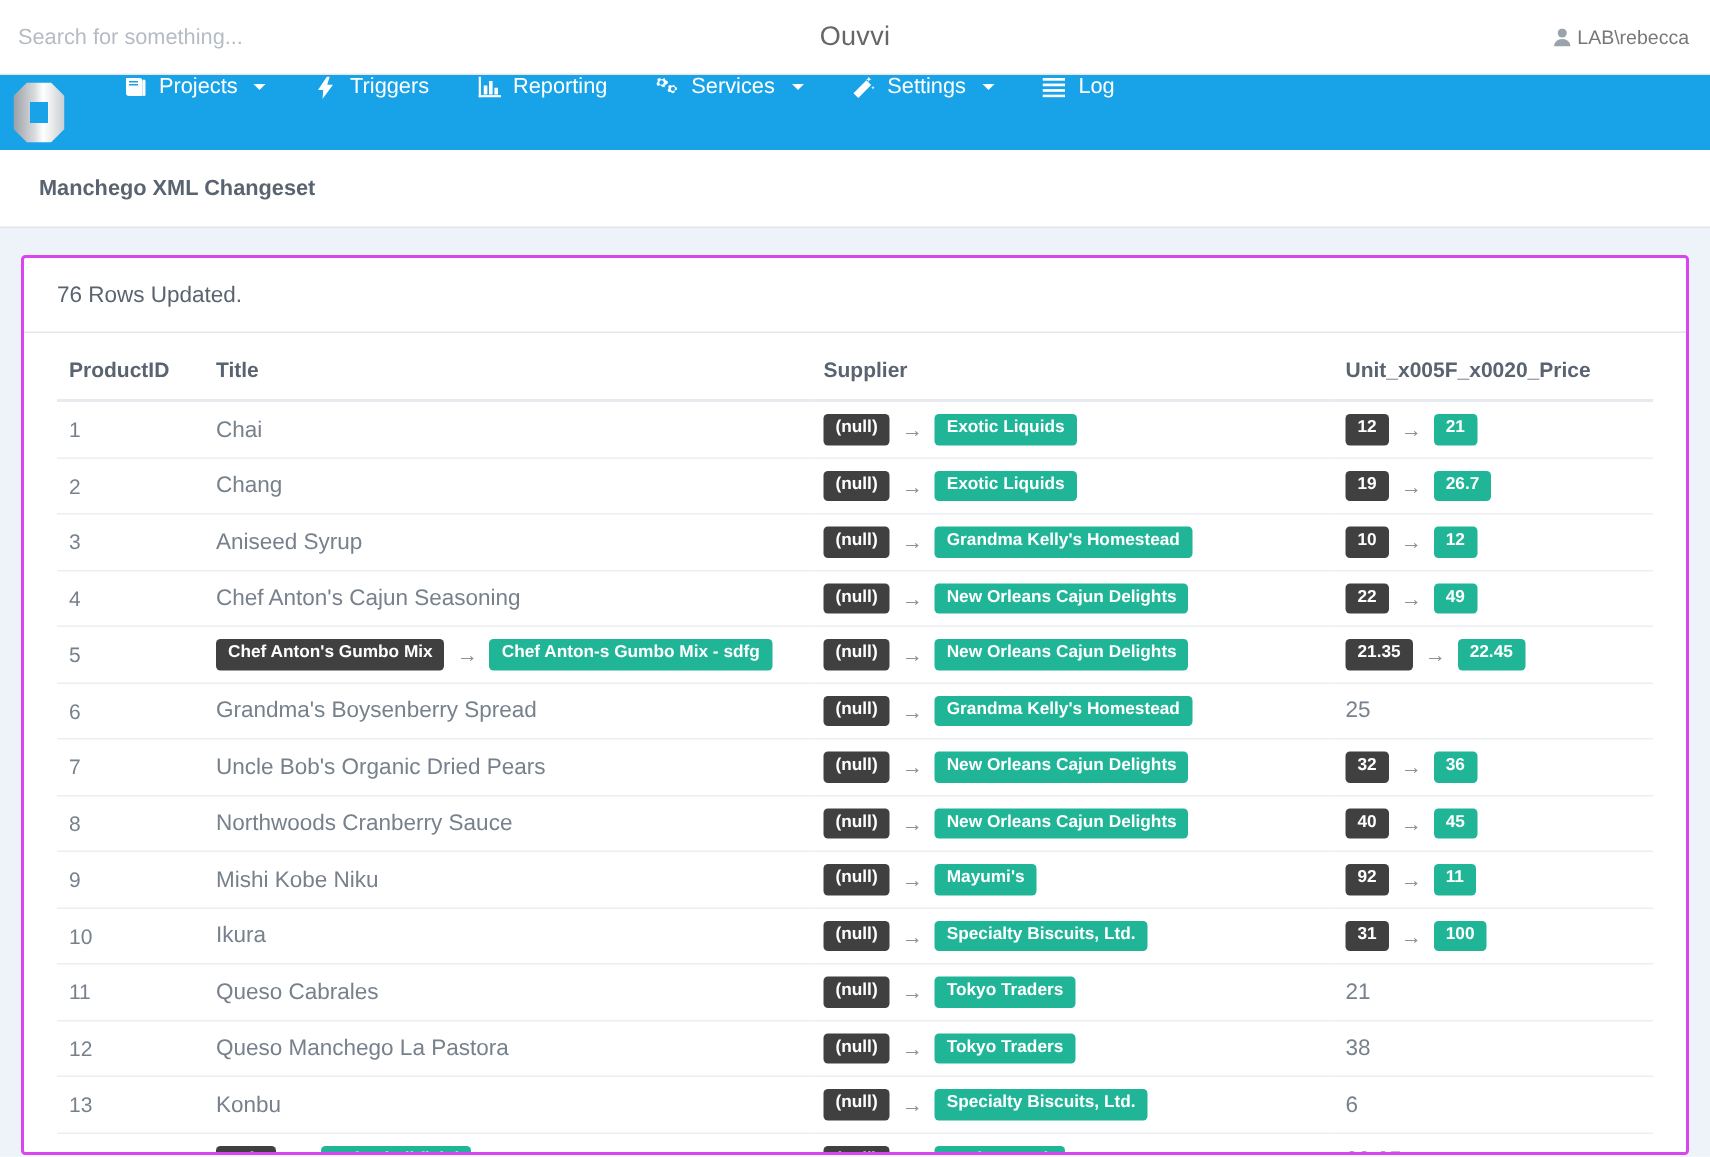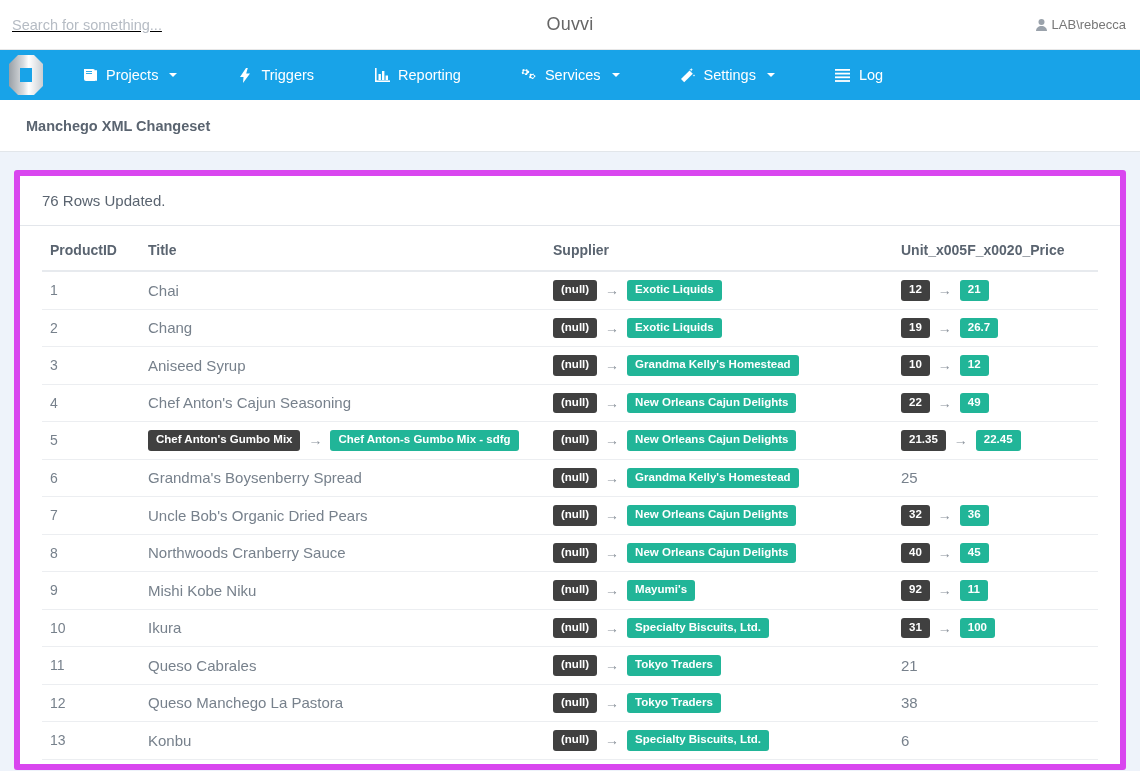--- a/index.html
+++ b/index.html
@@ -13,21 +13,20 @@
   }
 
   
   #topbar {
     height: 50px;
     background: #ffffff;
     border-bottom: 1px solid #e7e7e7;
     display: flex;
     align-items: center;
     position: relative;
-    text-decoration: underline;
   }
   #search-input {
     border: none;
     outline: none;
     background: transparent;
     font-family: "Liberation Sans", sans-serif;
     font-size: 14.5px;
     color: #555;
     padding: 0 0 0 12px;
     width: 330px;
@@ -64,21 +63,21 @@
     align-items: stretch;
     position: relative;
   }
   #logo {
     width: 52px;
     display: flex;
     align-items: center;
     justify-content: center;
     cursor: pointer;
   }
-  .nav-items { display: flex; align-items: center; margin-left: 14px; gap: 28px; }
+  .nav-items { display: flex; align-items: flex-start; margin-left: 14px; }
   .nav-item {
     display: flex;
     align-items: center;
     gap: 8px;
     padding: 0 16px;
     color: #ffffff;
     font-size: 14.5px;
     cursor: pointer;
     white-space: nowrap;
     text-decoration: none;
@@ -116,21 +115,21 @@
   }
 
   
   #content {
     padding: 18px 14px 0 14px;
     height: calc(771px - 50px - 50px - 53px);
     overflow: hidden;
   }
   #panel {
     background: #ffffff;
-    border: 6px solid #d946ef;
+    border: 2px solid #d946ef;
     border-radius: 3px;
     box-shadow: 0 1px 1px rgba(0,0,0,0.04);
     height: 100%;
     overflow: hidden;
   }
   #panel-heading {
     padding: 16px 22px;
     border-bottom: 1px solid #e3e6eb;
     font-size: 15px;
     color: #5a6470;

